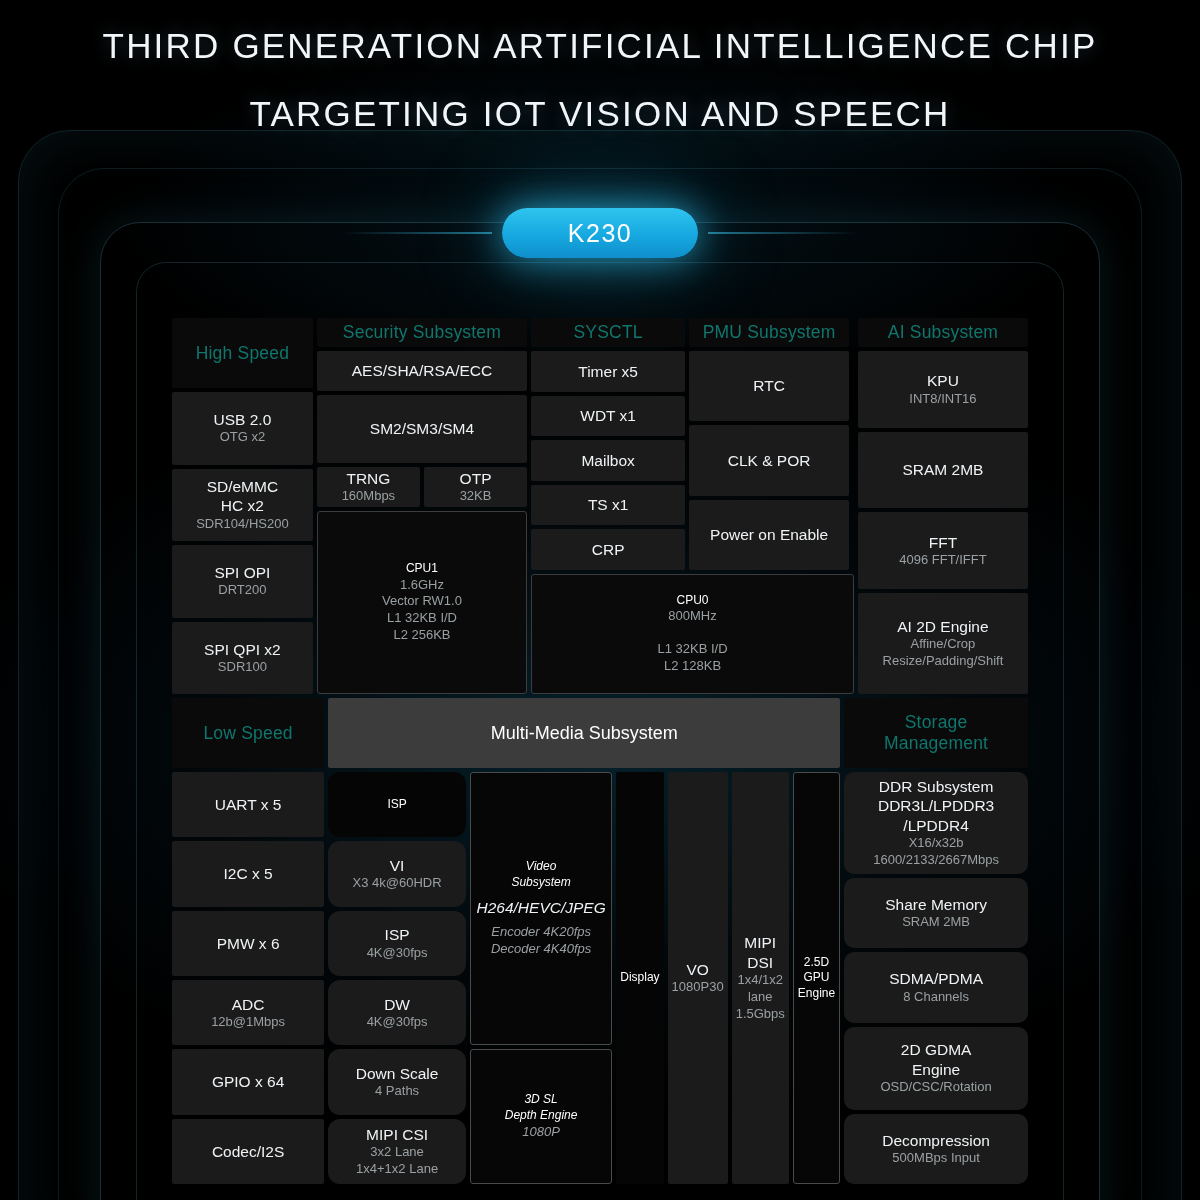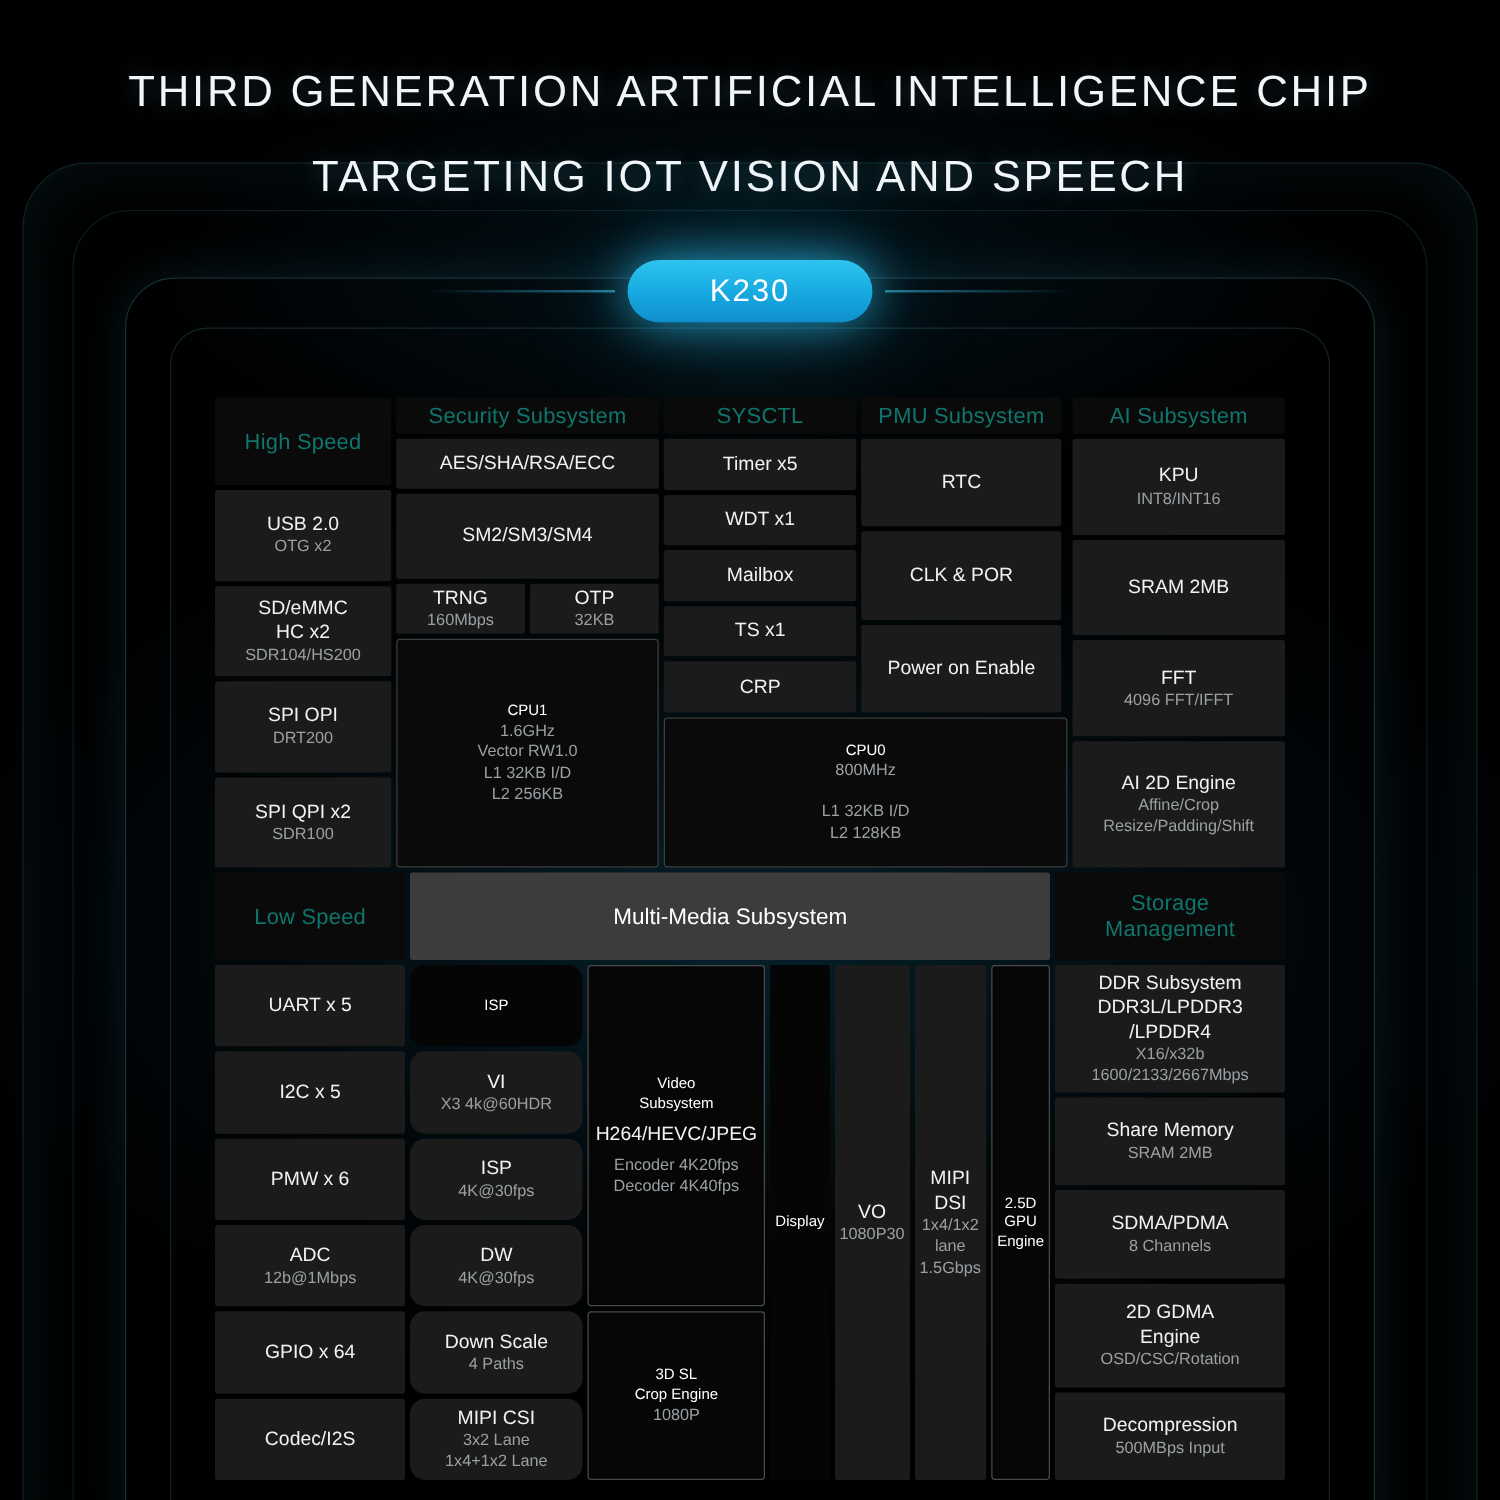--- a/index.html
+++ b/index.html
@@ -25,21 +25,21 @@
     border-radius: 38px;
     pointer-events: none;
   }
   .frame.f1 { left: 18px;  top: 130px; width: 1164px; height: 1140px; border-radius: 52px; box-shadow: 0 0 60px rgba(60,180,210,0.10) inset; }
   .frame.f2 { left: 58px;  top: 168px; width: 1084px; height: 1090px; border-radius: 46px; border-color: rgba(90,190,215,0.14); }
   .frame.f3 { left: 100px; top: 222px; width: 1000px; height: 1020px; border-radius: 40px; border-color: rgba(110,210,235,0.22); box-shadow: 0 0 40px rgba(70,200,230,0.12); }
   .frame.f4 { left: 136px; top: 262px; width: 928px;  height: 970px;  border-radius: 30px; border-color: rgba(120,220,245,0.16); }
 
   .titleblock {
     position: absolute; left: 0; top: 0; width: 1200px;
-    text-align: center; padding-top: 12px; margin-top: 28px;
+    text-align: center; padding-top: 12px;
   }
   .titleblock .line {
     color: #f2f6f8;
     font-size: 35px;
     letter-spacing: 2.2px;
     line-height: 1.95;
     font-weight: 400;
     text-shadow: 0 0 18px rgba(150,220,250,0.25);
   }
 
@@ -110,24 +110,24 @@
   
   #sec2 { display: flex; gap: 4px; flex: 1; }
   #c-lowspeed { width: 154px; }
   #c-mm { width: 512px; }
   #c-storage { width: 186px; }
   #c-lowspeed .box:not(.hdr) { flex: 1; }
 
   .mm-hdr { background: #3c3c3c; height: 70px; font-size: 18px; color:#fff; display:flex; align-items:center; justify-content:center; border-radius:2px;}
   .mm-body { display: flex; gap: 4px; flex: 1; }
   .mm-left { width: 186px; display: flex; flex-direction: column; gap: 4px; }
-  .mm-center { width: 192px; display: flex; flex-direction: column; gap: 4px; }
+  .mm-center { width: 192px; display: flex; flex-direction: column; gap: 4px; font-style: italic; }
   .mm-right { flex: 1; display: flex; flex-direction: row; gap: 4px; }
   .mm-left .box { flex: 1; border-radius: 12px; }
-  #c-storage .box:not(.hdr) { flex: 1; }
+  #c-storage .box:not(.hdr) { flex: 1; border-radius: 10px; }
   .outline { border: 1px solid #4a4a4a; background: #060606; border-radius: 3px; }
 </style>
 </head>
 <body>
 
 <div id="stage">
 
   <div class="frame f1"></div>
   <div class="frame f2"></div>
   <div class="frame f3"></div>
@@ -315,21 +315,21 @@
           <div class="mm-center">
             <div class="box outline" style="flex:2.1">
               <div class="t1b ml" style="white-space: pre-line;">Video
 Subsystem</div>
               <div class="t1" style="margin-top:8px">H264/HEVC/JPEG</div>
               <div class="t2" style="margin-top:6px">Encoder 4K20fps</div>
               <div class="t2">Decoder 4K40fps</div>
             </div>
             <div class="box outline" style="flex:1">
               <div class="t1b ml" style="white-space: pre-line;">3D SL
-Crop Engine</div>
+Depth Engine</div>
               <div class="t2">1080P</div>
             </div>
           </div>
 
           <div class="mm-right">
             <div class="box dark" style="flex:0.85">
               <div class="t1b">Display</div>
             </div>
             <div class="box" style="flex:0.95">
               <div class="t1">VO</div>

